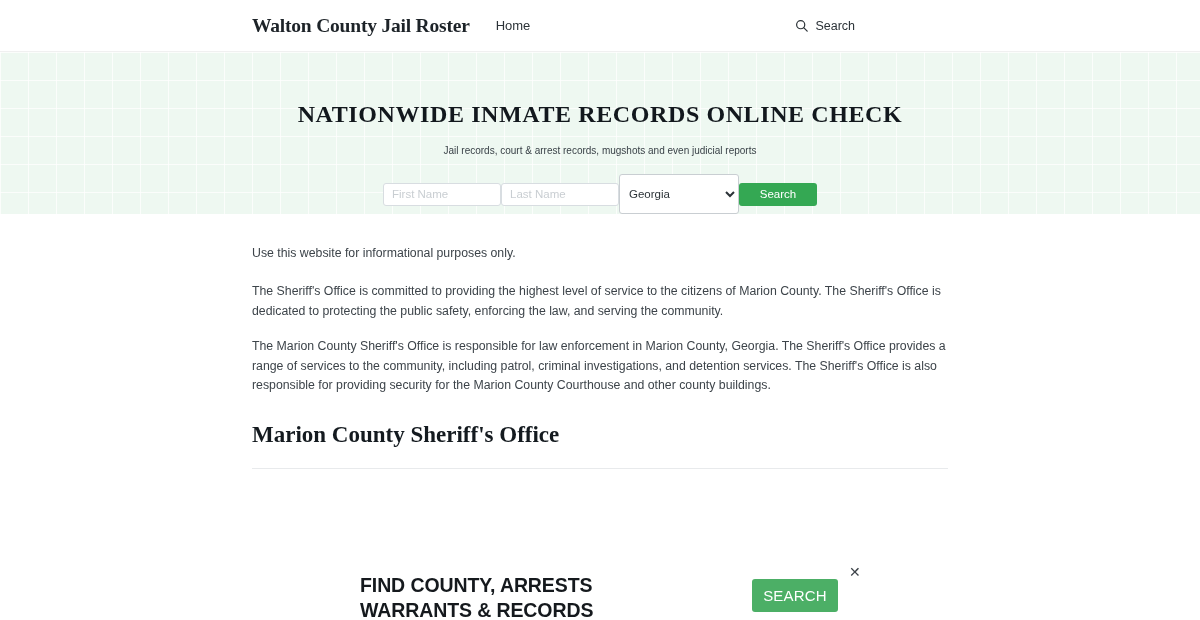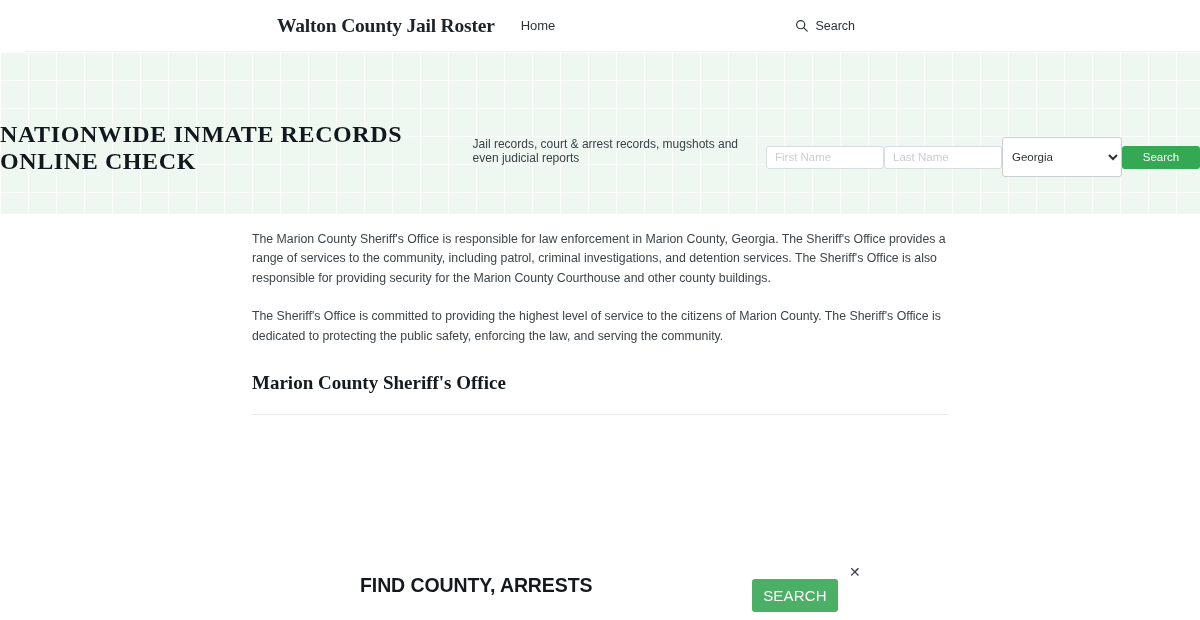--- a/index.html
+++ b/index.html
@@ -13,21 +13,20 @@
   }
 
   
   .site-header {
     height: 52px;
     background: #ffffff;
     display: flex;
     align-items: center;
     padding: 0 0 0 0;
     border-bottom: 1px solid #f0f0f0;
-    margin-left: 25px;
   }
   .header-inner {
     width: 100%;
     max-width: 1200px;
     margin: 0 auto;
     display: flex;
     align-items: center;
     padding: 0 252px 0 252px;
     position: relative;
   }
@@ -59,36 +58,36 @@
 
   
   .hero {
     height: 162px;
     background-color: #eef8f1;
     background-image:
       linear-gradient(to right, rgba(255,255,255,0.75) 1px, transparent 1px),
       linear-gradient(to bottom, rgba(255,255,255,0.75) 1px, transparent 1px);
     background-size: 28px 28px;
     display: flex;
-    flex-direction: row;
-    align-items: center;
-    justify-content: center;
+    flex-direction: column;
+    align-items: center;
+    justify-content: flex-end;
     padding-top: 30px;
   }
   .hero h1 {
     margin: 0;
     font-family: "Liberation Serif", serif;
     font-weight: bold;
     font-size: 24px;
     letter-spacing: 0.6px;
     color: #12181d;
   }
   .hero p {
-    margin: 17px 0 12px 0;
-    font-size: 12px;
+    margin: 17px 0 0 0;
+    font-size: 10px;
     color: #3a4248;
   }
   .hero-form {
     margin-top: 18px;
     display: flex;
     align-items: center;
   }
   .hero-form input[type=text] {
     width: 118px;
     height: 23px;
@@ -155,21 +154,21 @@
     max-width: 700px;
   }
   .p1 { margin-top: 30px; }
   .p2 { margin-top: 16px; max-width: 700px; }
   .p3 { margin-top: 19px; max-width: 700px; }
 
   .section-title {
     margin: 26px 0 0 0;
     font-family: "Liberation Serif", serif;
     font-weight: bold;
-    font-size: 19px;
+    font-size: 23px;
     color: #141a1f;
   }
 
   .divider {
     margin-top: 20px;
     border-top: 1px solid #e8eaec;
     width: 696px;
   }
 
   
@@ -246,28 +245,30 @@
       <option>Georgia</option>
     </select>
     <button class="search-btn">Search</button>
   </div>
 </div>
 
 <div class="main">
 
 
 
+  <p class="body-text p1">Use this website for informational purposes only.</p>
+  <p class="body-text p3">The Sheriff's Office is committed to providing the highest level of service to the citizens of Marion County. The Sheriff's Office is dedicated to protecting the public safety, enforcing the law, and serving the community.</p>
   <p class="body-text p2">The Marion County Sheriff's Office is responsible for law enforcement in Marion County, Georgia. The Sheriff's Office provides a range of services to the community, including patrol, criminal investigations, and detention services. The Sheriff's Office is also responsible for providing security for the Marion County Courthouse and other county buildings.</p>
-  <p class="body-text p3">The Sheriff's Office is committed to providing the highest level of service to the citizens of Marion County. The Sheriff's Office is dedicated to protecting the public safety, enforcing the law, and serving the community.</p>
 
   <h3 class="section-title">Marion County Sheriff's Office</h3>
 
   <div class="divider"></div>
 
 </div>
 
 <div class="ad-overlay">
   <div class="ad-text">
     <span>FIND COUNTY, ARRESTS</span><br>
+    <span>WARRANTS &amp; RECORDS</span>
   </div>
   <div class="ad-close">✕</div>
   <button class="ad-button">SEARCH</button>
 </div>
 
 </body></html>

